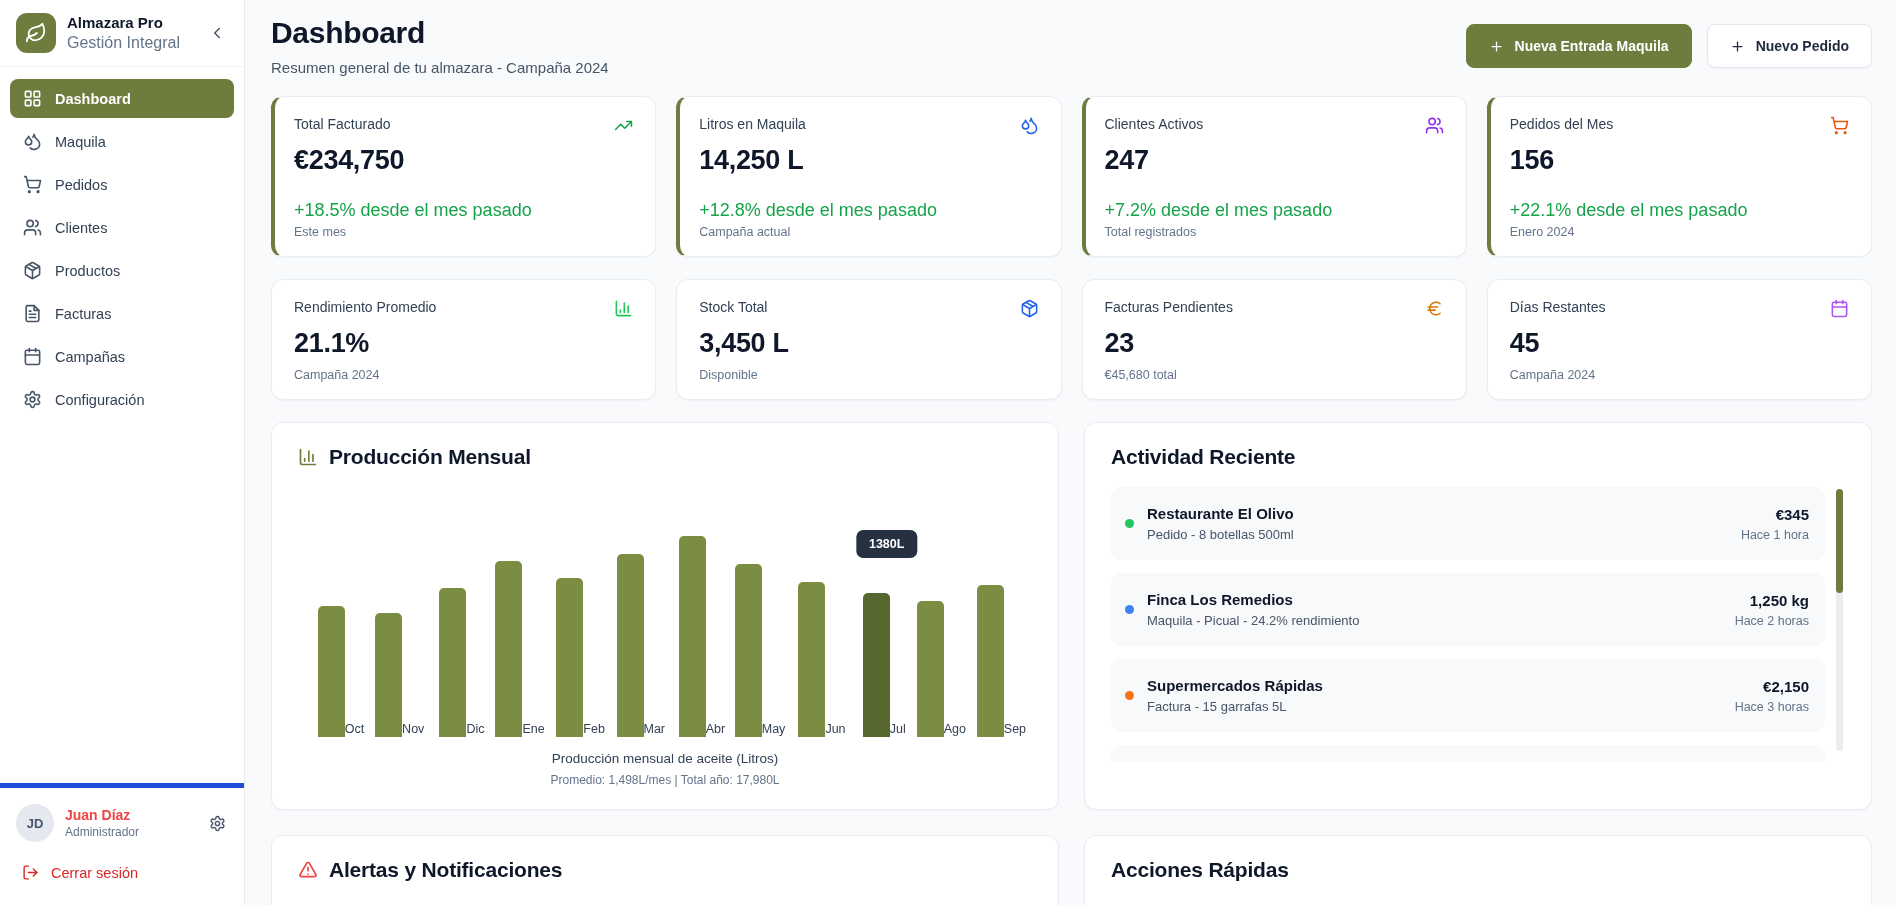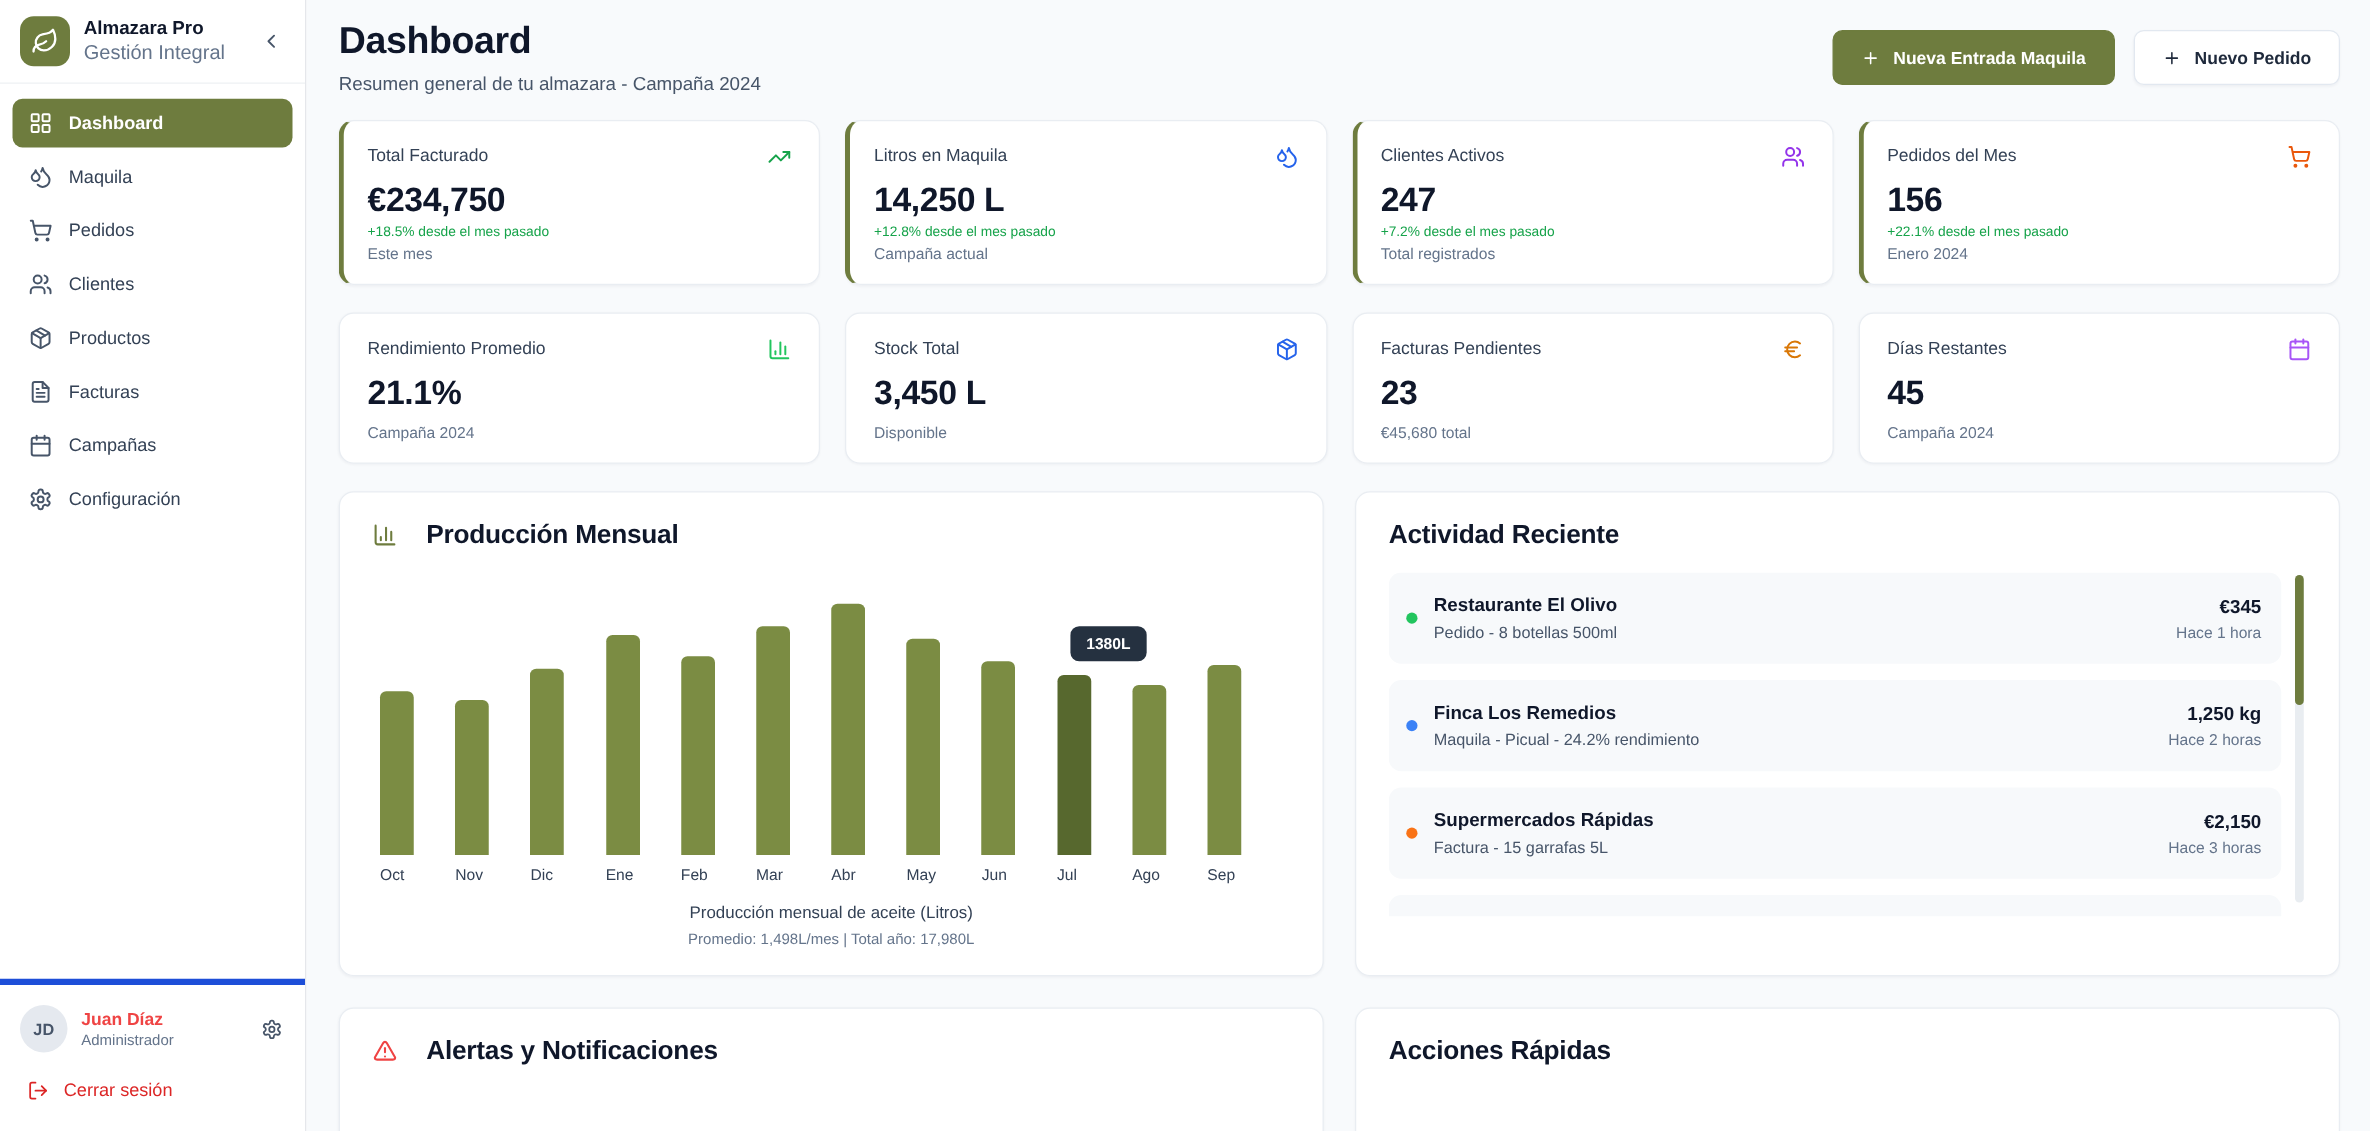--- a/index.html
+++ b/index.html
@@ -41,32 +41,32 @@
   .btn { display:flex; align-items:center; gap:11px; font-size:14px; font-weight:600; border-radius:8px; padding:13px 22px; cursor:pointer; font-family:inherit; }
   .btn-primary { background:#6E7C3E; color:#fff; border:1px solid #6E7C3E; }
   .btn-secondary { background:#fff; color:#1e293b; border:1px solid #e2e8f0; box-shadow:0 1px 2px rgba(15,23,42,.04); }
 
   .stats-grid { display:grid; grid-template-columns:repeat(4,1fr); gap:20px; margin-bottom:22px; }
   .stat-card { background:#fff; border:1px solid #e9edf2; border-radius:12px; padding:19px 22px 17px 22px; box-shadow:0 1px 2px rgba(15,23,42,.04); }
   .stat-card.accent { border-left:4px solid #6E7C3E; padding-left:19px; }
   .stat-top { display:flex; justify-content:space-between; align-items:flex-start; }
   .stat-title { font-size:14px; color:#334155; }
   .stat-value { font-size:27px; font-weight:800; color:#0f172a; margin-top:10px; letter-spacing:-0.3px; }
-  .stat-change { font-size:11px; color:#16a34a; margin-top:4px; }
+  .stat-change { font-size:18px; color:#16a34a; margin-top:24px; }
   .stat-caption { font-size:12.5px; color:#64748b; margin-top:4px; }
 
   .panels { display:grid; grid-template-columns:1fr 1fr; gap:25px; margin-bottom:25px; }
   .panel { background:#fff; border:1px solid #e9edf2; border-radius:12px; padding:22px 26px; box-shadow:0 1px 2px rgba(15,23,42,.04); }
-  .panel-title { font-size:21px; font-weight:800; color:#0f172a; display:flex; align-items:center; gap:23px; letter-spacing:-0.2px; }
+  .panel-title { font-size:21px; font-weight:800; color:#0f172a; display:flex; align-items:center; gap:11px; letter-spacing:-0.2px; }
   .panel-icon-olive { color:#6E7C3E; }
   .panel-icon-red { color:#ef4444; }
 
   
   .bars { display:flex; align-items:flex-end; margin-top:6px; padding:0 6px; }
-  .bar-slot { flex:1; display:flex; flex-direction:column; justify-content:flex-end; align-items:flex-start; position:relative; height:262px; }
+  .bar-slot { flex:1; display:flex; flex-direction:row; justify-content:flex-end; align-items:flex-end; position:relative; height:262px; }
   .bar { width:27px; border-radius:5px 5px 0 0; background:#7B8C43; }
   .bar.highlight { background:#57682E; }
   .month-label { font-size:12.5px; color:#334155; margin-top:9px; height:15px; }
   .chart-tooltip { position:absolute; left:50%; transform:translateX(-32%); background:#253140; color:#fff; font-size:12.5px; font-weight:600; padding:7px 13px; border-radius:7px; white-space:nowrap; }
   .chart-caption { text-align:center; font-size:13.5px; color:#334155; margin-top:14px; }
   .chart-summary { text-align:center; font-size:12px; color:#64748b; margin-top:7px; }
 
   
   .activity-list { position:relative; margin-top:18px; height:275px; overflow:hidden; padding-right:20px; }
   .activity-item { background:#f7f9fb; border-radius:10px; padding:14px 16px 14px 14px; display:flex; align-items:center; margin-bottom:13px; min-height:73px; }

